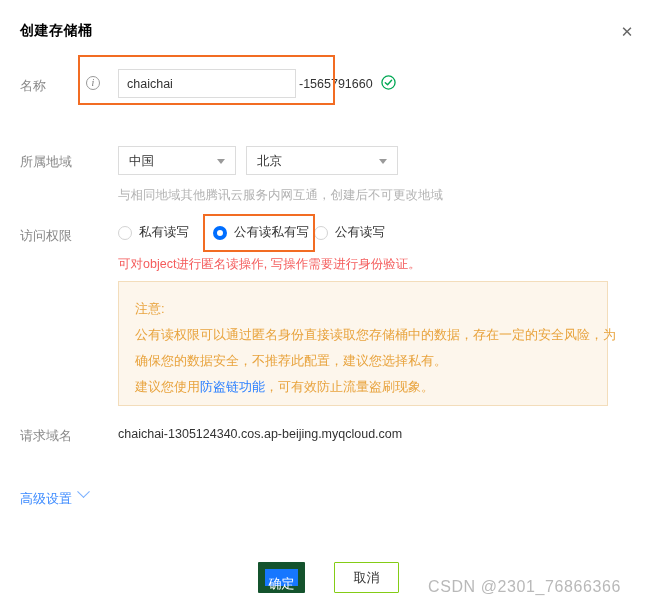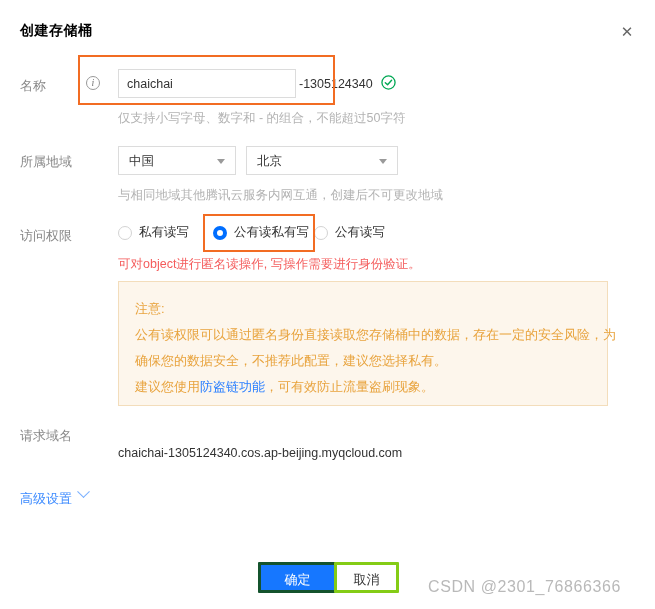--- a/index.html
+++ b/index.html
@@ -196,21 +196,20 @@
     text-decoration: none;
     cursor: pointer;
   }
 
   
   .domain-value {
     position: absolute;
     left: 118px; top: 427px;
     font-size: 12.5px;
     color: #333;
-    margin-top: 19px;
   }
 
   
   .advanced {
     position: absolute;
     left: 20px; top: 490px;
     color: #3d8bff;
     font-size: 13px;
     cursor: pointer;
     display: flex;
@@ -229,29 +228,29 @@
     height: 31px;
     box-sizing: border-box;
     font-size: 13px;
     font-family: "Liberation Sans", sans-serif;
     cursor: pointer;
     text-align: center;
     line-height: 29px;
     border-radius: 1px;
   }
   .btn-primary {
-    left: 258px; top: 562px; width: 79px;
+    left: 258px; top: 562px; width: 47px;
     background: #1677ff;
-    border: 3px solid #14532d;
+    border: 7px solid #14532d;
     color: #fff;
   }
   .btn-default {
     left: 334px; top: 562px; width: 65px;
     background: #fff;
-    border: 3px solid #84cc16;
+    border: 1px solid #84cc16;
     color: #333;
   }
 
   
   .watermark {
     position: absolute;
     left: 428px; top: 578px;
     color: #b9b9b9;
     font-size: 16px;
     letter-spacing: .6px;
@@ -262,28 +261,27 @@
 <body>
 
 <div class="dialog">
 
   <div class="dialog-title">创建存储桶</div>
   <div class="close-btn">✕</div>
 
   <div class="form-label" style="left:20px; top:77px;">名称</div>
   <div class="info-icon">i</div>
   <input class="text-input" value="chaichai" style="">
-  <div class="suffix-text">-1305124340</div>
+  <div class="suffix-text">-1565791660</div>
   <div class="check-ok">
     <svg width="15" height="15" viewBox="0 0 16 16">
       <circle cx="8" cy="8" r="7" fill="none" stroke="#00a854" stroke-width="1.4"></circle>
       <path d="M4.6 8.2 L7 10.4 L11.3 5.6" fill="none" stroke="#00a854" stroke-width="1.5" stroke-linecap="round" stroke-linejoin="round"></path>
     </svg>
   </div>
-  <div class="hint" style="left:118px; top:110px;">仅支持小写字母、数字和 - 的组合，不能超过50字符</div>
   <div class="highlight-box hl-name"></div>
 
   <div class="form-label" style="left:20px; top:153px;">所属地域</div>
   <div class="select-box sel-country">
     <span class="sel-text">中国</span>
     <span class="caret"></span>
   </div>
   <div class="select-box sel-city">
     <span class="sel-text">北京</span>
     <span class="caret"></span>

